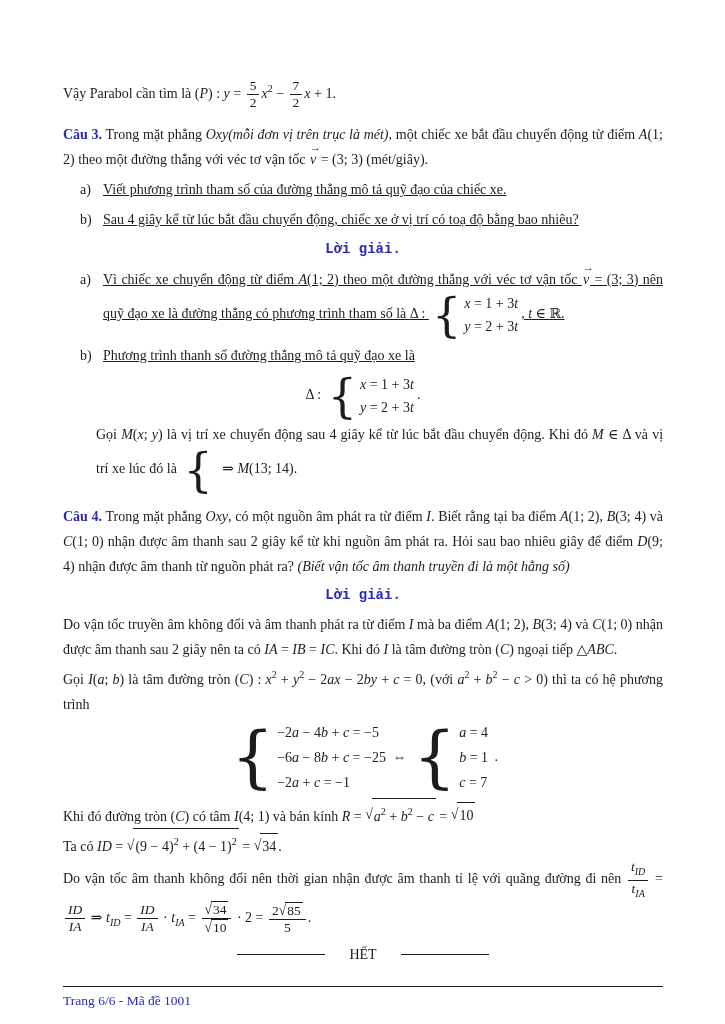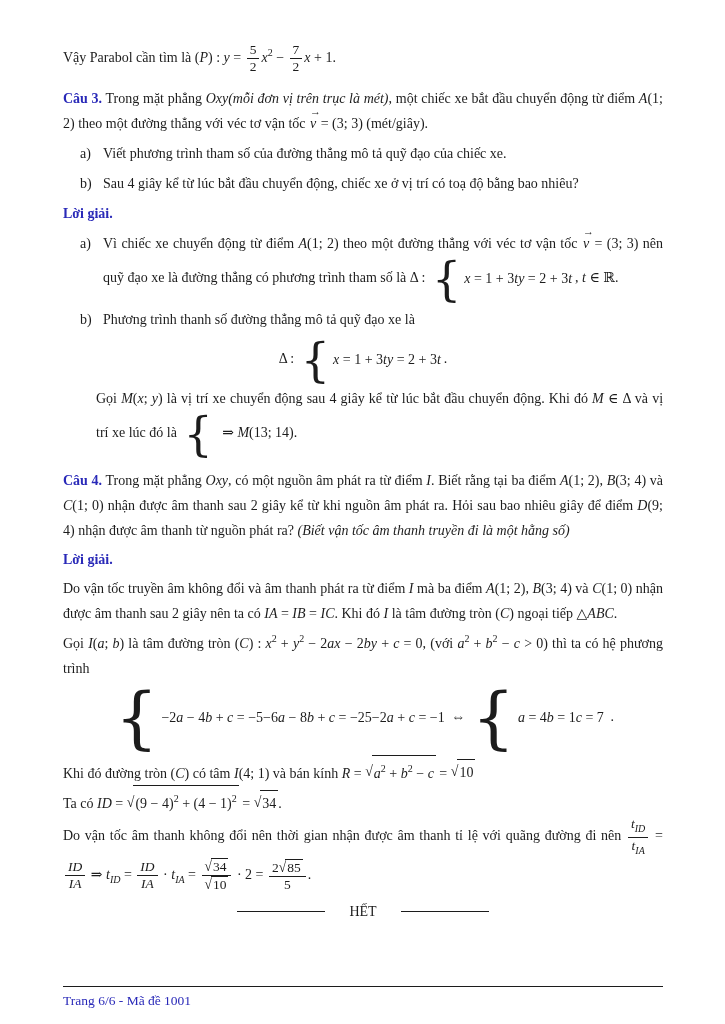--- a/index.html
+++ b/index.html
@@ -3,47 +3,47 @@
 <meta charset="utf-8">
 <style>
   :root{ --accent:#2929b8; --ink:#1c1c1c; }
   *{ margin:0; padding:0; box-sizing:border-box; }
   html{ background:#888; }
   body{
     width:725px; height:1024px; background:#ffffff; color:var(--ink);
     font-family:"Liberation Serif","DejaVu Serif",serif; font-size:14px;
     position:relative; overflow:hidden; margin:0 auto;
   }
-  .page{ padding:40px 62px 0 63px; }
+  .page{ padding:76px 62px 0 63px; }
   .para{ line-height:25px; text-align:justify; }
   .qpara{ margin-top:11px; }
   .qlabel{ color:var(--accent); font-weight:bold; }
   .litem{ display:flex; margin:5px 0 5px 17px; line-height:25px; }
   .lilabel{ flex:none; width:23px; }
-  .libody{ flex:1 1 auto; text-align:justify; }
-  .solheading{ color:var(--accent); font-weight:bold; line-height:25px; margin:4px 0; }
+  .libody{ flex:1 1 auto; text-align:justify;text-decoration:underline; }
+  .solheading{ text-align:center; color:var(--accent); font-weight:bold; line-height:25px; margin:4px 0;font-family:Liberation Mono, monospace; }
   .display{ text-align:center; line-height:25px; margin:3px 0; }
   .indent{ margin-left:33px; }
   .it{ font-style:italic; }
   .math i{ font-style:italic; }
   sup.msup{ font-size:10px; }
   .msub sub{ font-size:10px; font-style:italic; }
   .frac{ display:inline-block; vertical-align:middle; text-align:center; margin:0 2px; }
   .frac .num,.frac .den{ display:block; padding:0 3px; line-height:16px; font-size:13.5px; }
   .frac .den{ border-top:1px solid var(--ink); }
   .sqrt{ display:inline-block; white-space:nowrap; }
   .sqrt .radical{ display:inline-block; transform:scaleY(1.08); transform-origin:bottom; }
   .sqrt .radicand{ display:inline-block; border-top:1.2px solid var(--ink); padding:0 2px; margin-left:-1px; }
   .vec{ display:inline-block; position:relative; margin:0 1px; }
   .vec::after{ content:"\2192"; position:absolute; left:0; right:0; top:-12px; font-size:11px; text-align:center; }
   .cases{ display:inline-flex; align-items:center; vertical-align:middle; margin:0 3px; text-align:left; }
   .cases .brace{ font-family:"DejaVu Serif",serif; line-height:1; margin-right:3px; font-weight:400; display:inline-block; }
   .cases.n2 .brace{ font-size:46px; }
   .cases.n3 .brace{ font-size:68px; }
-  .cases .rows{ display:inline-flex; flex-direction:row; }
+  .cases .rows{ display:inline-flex; flex-direction:column; }
   .cases .crow{ line-height:23px; white-space:nowrap; }
   .cases.n3 .crow{ line-height:25px; }
   .het{ display:flex; align-items:center; justify-content:center; gap:24px; margin:6px 0 0 0; line-height:25px; }
   .hline{ width:88px; border-top:1px solid var(--ink); }
   .footer{ position:absolute; left:63px; right:62px; bottom:14px; }
   .footer-rule{ border-top:1px solid var(--ink); margin-bottom:5px; }
   .footer-text{ text-align:left; color:var(--accent); font-size:13.5px; line-height:18px; }
 </style>
 </head>
 <body>

